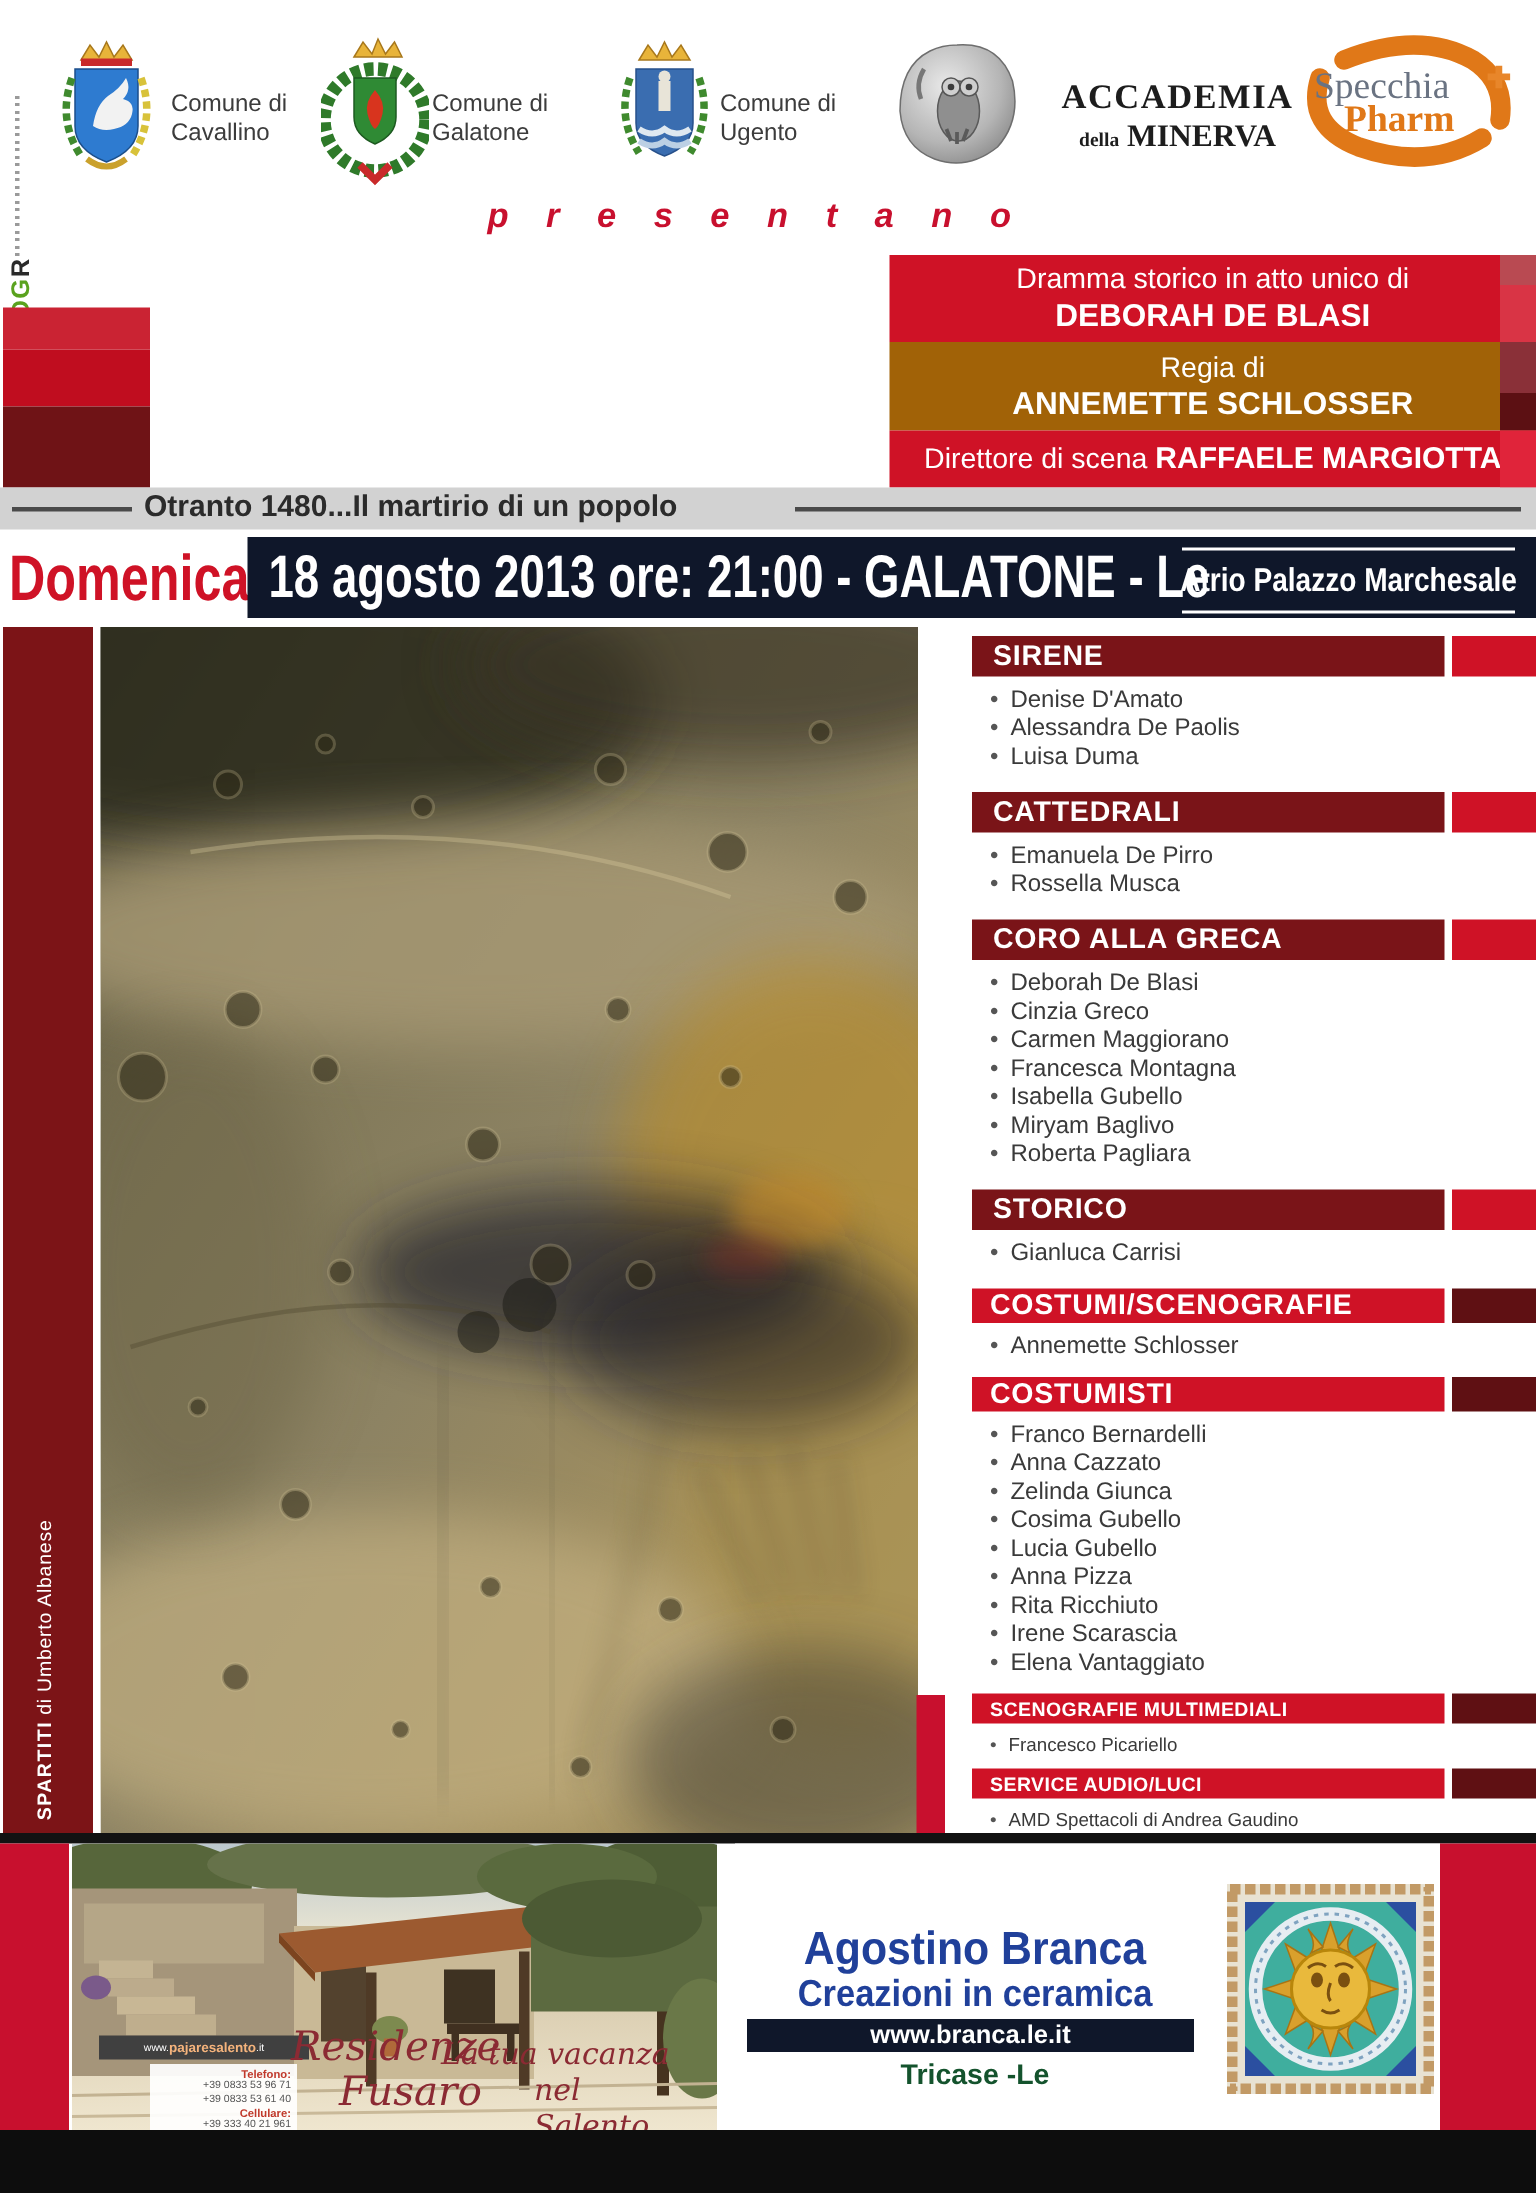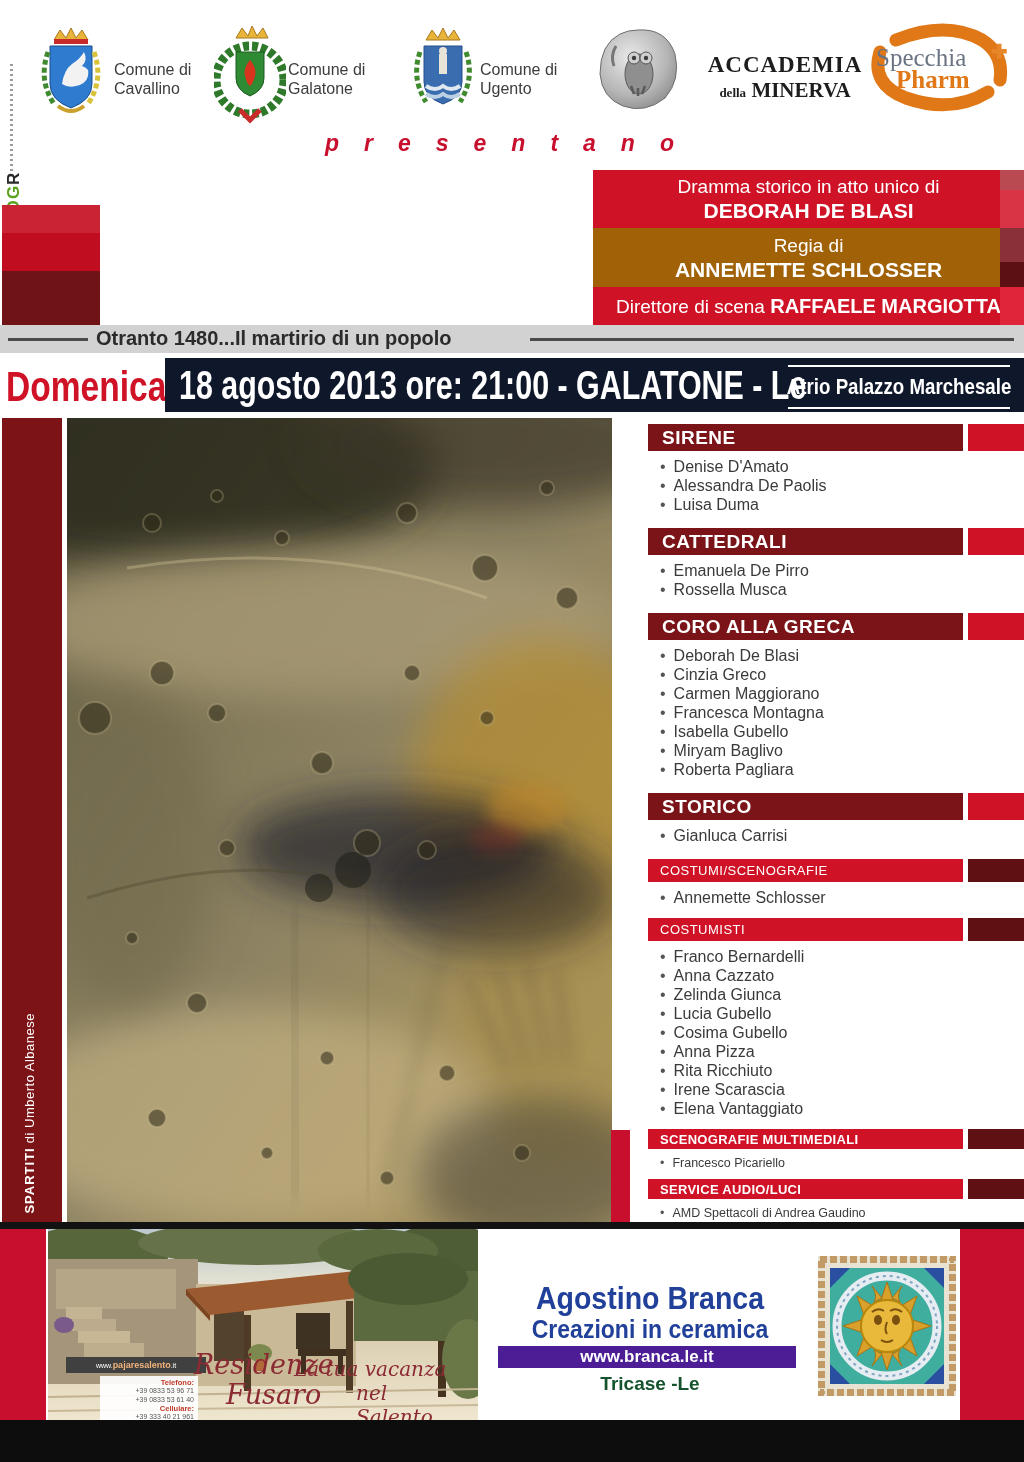--- a/index.html
+++ b/index.html
@@ -79,21 +79,21 @@
   .cast-section .bar{display:flex;color:#fff;}
   .bar-main{flex:1;display:flex;align-items:center;}
   .bar-accent{width:56px;margin-left:5px;}
   .bar-dark .bar-main{background:#7a1418;}
   .bar-dark .bar-accent{background:#cf1226;}
   .bar-red .bar-main{background:#cf1226;}
   .bar-red .bar-accent{background:#5f1013;}
   .size-large .bar{height:27px;}
   .size-large .bar-main span{font-size:19px;font-weight:bold;padding-left:14px;letter-spacing:0.5px;}
   .size-medium .bar{height:23px;}
-  .size-medium .bar-main span{font-size:13px;font-weight:normal;padding-left:12px;letter-spacing:0.5px;}
+  .size-medium .bar-main span{font-size:19px;font-weight:bold;padding-left:12px;letter-spacing:0.5px;}
   .size-small .bar{height:20px;}
   .size-small .bar-main span{font-size:13px;font-weight:bold;padding-left:12px;letter-spacing:0.3px;}
   .size-medium{margin-bottom:11px;}
   .size-small{margin-bottom:8px;}
   .members{list-style:none;margin:6px 0 0 0;padding:0 0 0 12px;}
   .members li{color:#3a3a3a;}
   .members li::before{content:"\2022";color:#555;margin-right:8px;}
   .m-large li{font-size:16px;line-height:19px;}
   .m-small li{font-size:12.5px;line-height:16px;}
 
@@ -115,21 +115,21 @@
   .script{font-family:"DejaVu Serif",serif;font-style:italic;color:#8b2a33;}
   .paj-s1{position:absolute;left:146px;top:120px;font-size:27px;}
   .paj-s2{position:absolute;left:178px;top:150px;font-size:27px;}
   .paj-s3{position:absolute;left:246px;top:128px;font-size:20px;}
   .paj-s4{position:absolute;left:308px;top:152px;font-size:20px;}
   .branca{left:490px;top:1229px;width:470px;height:191px;background:#fff;}
   .branca-name{position:absolute;left:0;top:52px;width:320px;text-align:center;
       color:#20409a;font-size:31px;font-weight:bold;transform:scaleX(0.92);}
   .branca-sub{position:absolute;left:0;top:86px;width:320px;text-align:center;
       color:#20409a;font-size:25px;font-weight:bold;transform:scaleX(0.92);}
-  .branca-bar{position:absolute;left:8px;top:117px;width:298px;height:22px;background:#4c1d95;
+  .branca-bar{position:absolute;left:8px;top:117px;width:298px;height:22px;background:#0f172a;
       color:#fff;display:flex;align-items:center;justify-content:center;
       font-size:17px;font-weight:bold;}
   .branca-city{position:absolute;left:0;top:144px;width:320px;text-align:center;
       color:#14532d;font-size:19px;font-weight:bold;}
   .tile{position:absolute;left:328px;top:27px;}
   .footer-black{left:0;top:1420px;width:1024px;height:42px;background:#0d0d0d;}
 </style>
 </head>
 <body>
 
@@ -415,22 +415,22 @@
         <div class="bar bar-red">
           <div class="bar-main">
             <span>COSTUMISTI</span>
           </div>
           <div class="bar-accent"></div>
         </div>
         <ul class="members m-large">
           <li>Franco Bernardelli</li>
           <li>Anna Cazzato</li>
           <li>Zelinda Giunca</li>
+          <li>Cosima Gubello</li>
           <li>Lucia Gubello</li>
-          <li>Cosima Gubello</li>
           <li>Anna Pizza</li>
           <li>Rita Ricchiuto</li>
           <li>Irene Scarascia</li>
           <li>Elena Vantaggiato</li>
         </ul>
       </div>
       <div class="cast-section size-small">
         <div class="bar bar-red">
           <div class="bar-main">
             <span>SCENOGRAFIE MULTIMEDIALI</span>

